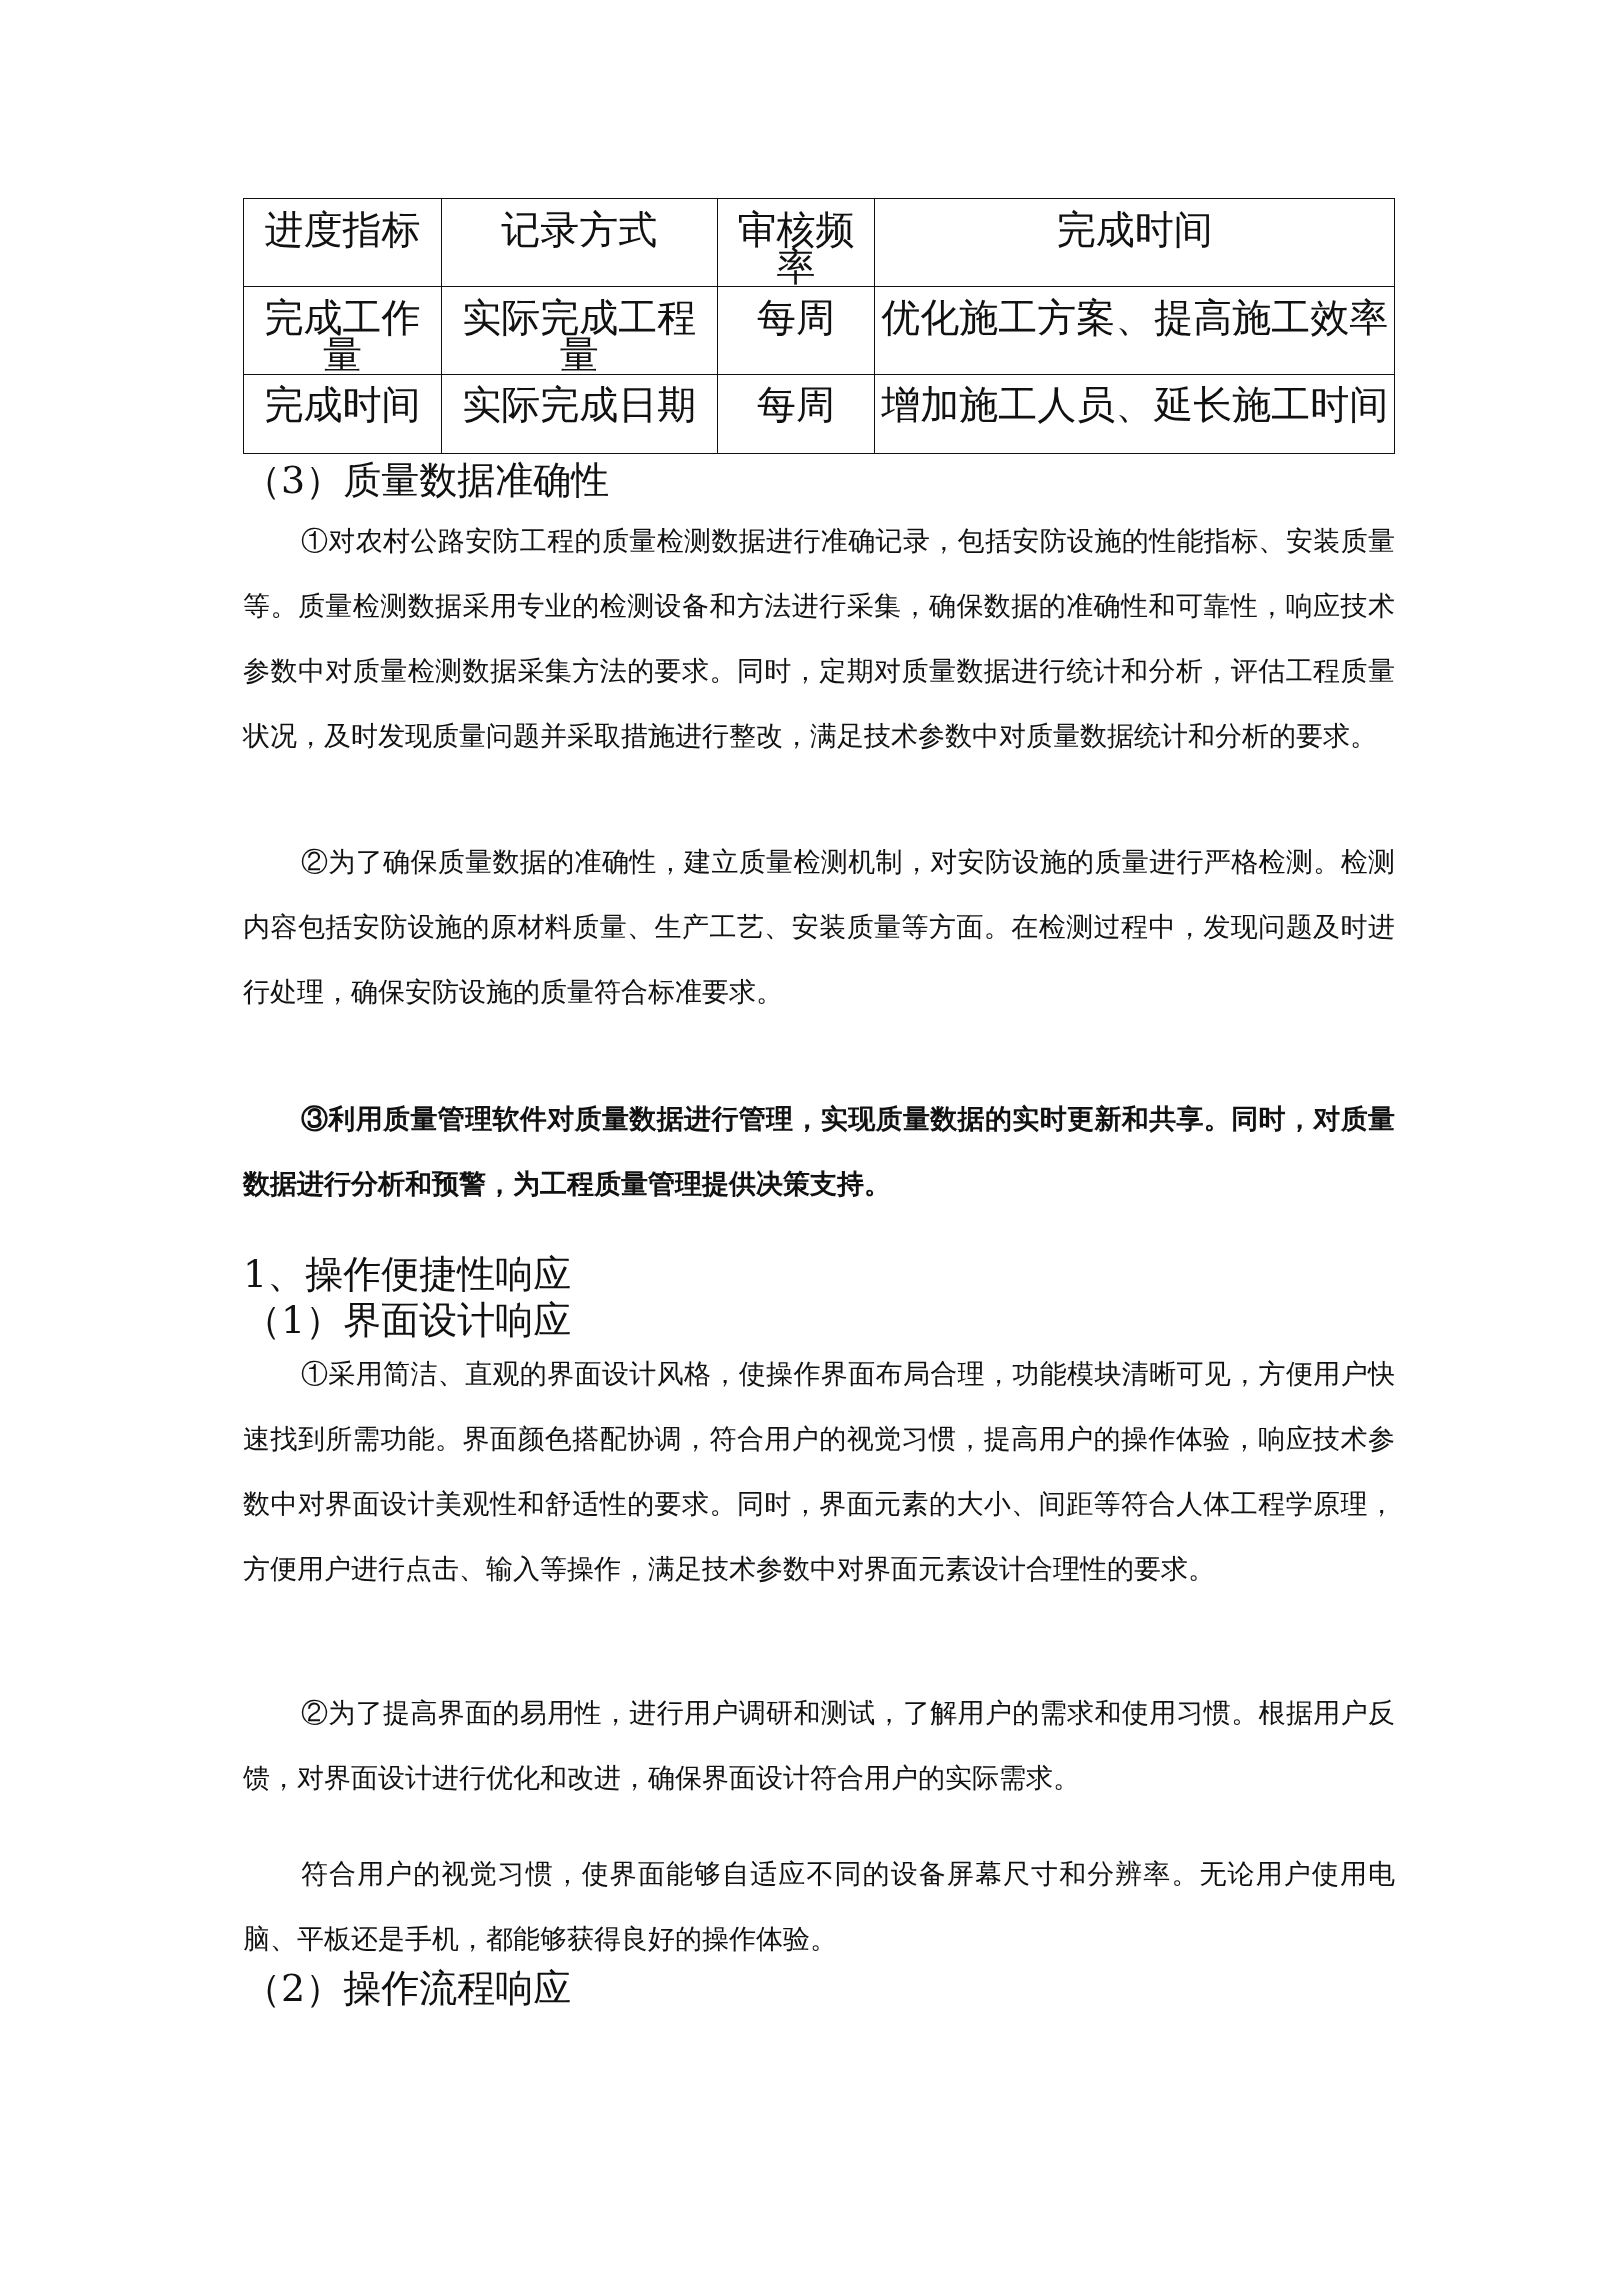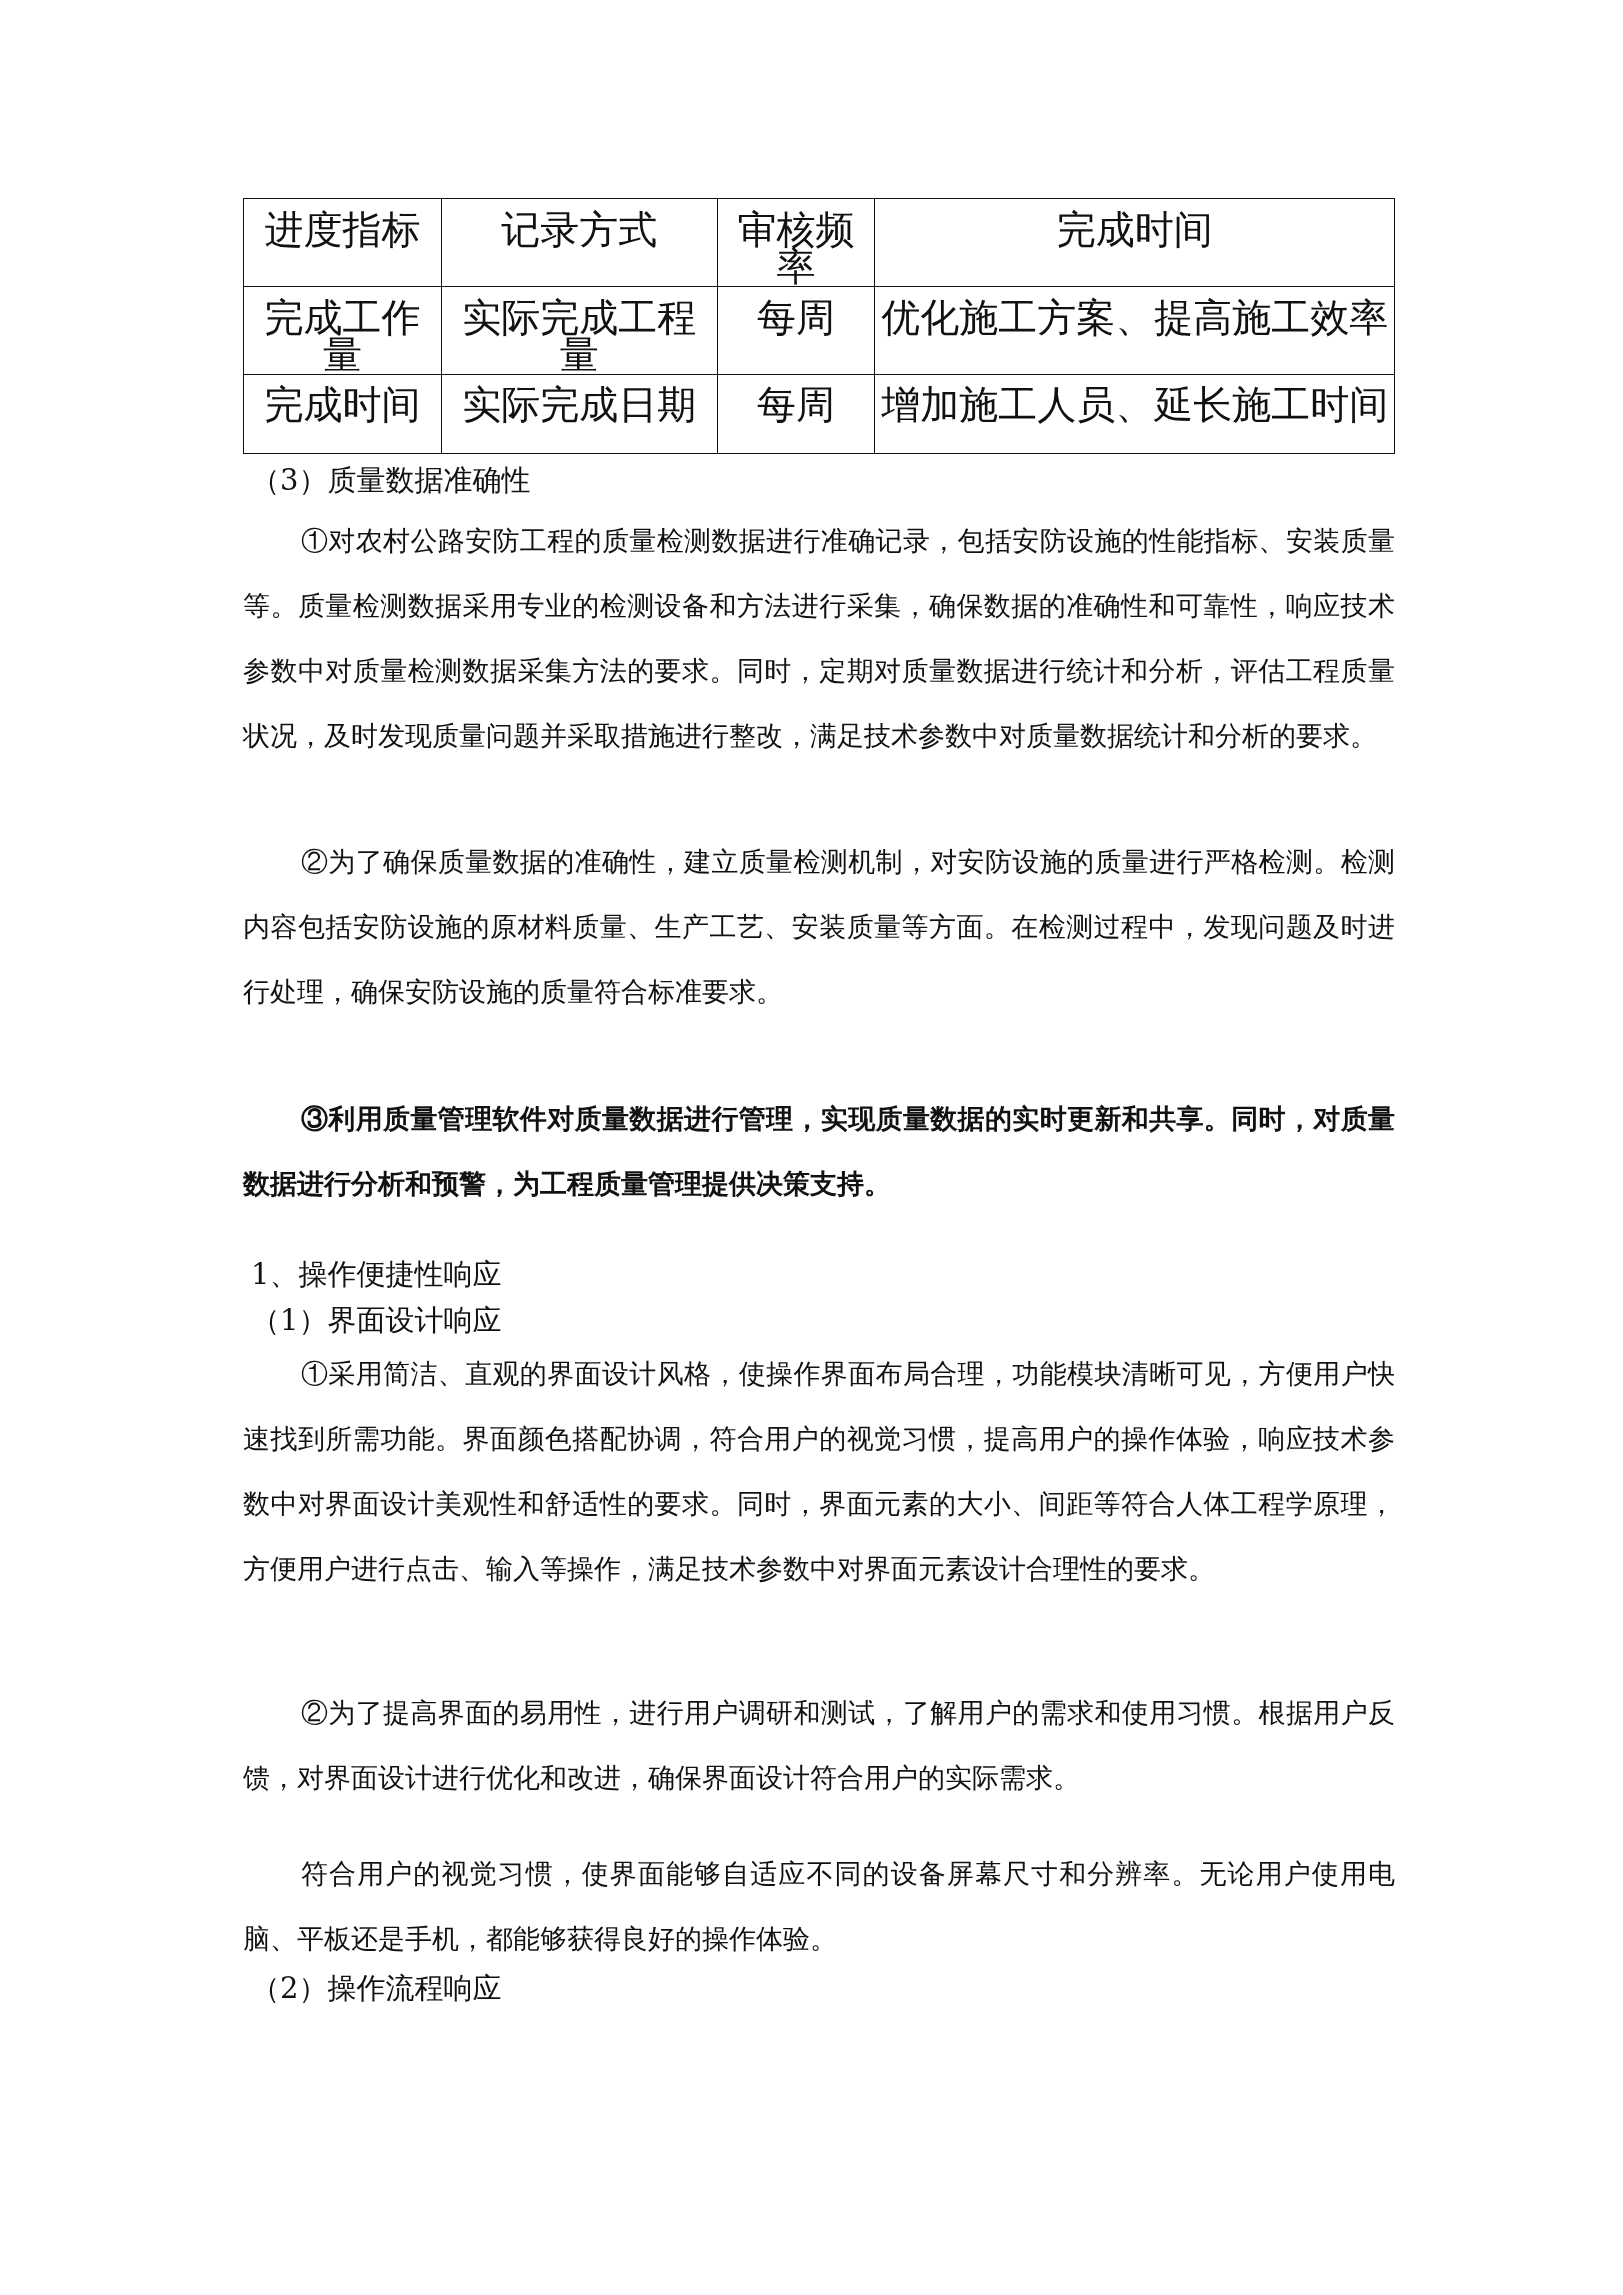--- a/index.html
+++ b/index.html
@@ -3,21 +3,21 @@
 <meta charset="utf-8">
 <style>
   html, body { margin: 0; padding: 0; background: #ffffff; }
   body { width: 1623px; height: 2295px; position: relative; overflow: hidden;
          font-family: "DejaVu Serif", "Liberation Serif", serif; color: #111; }
   .page { position: absolute; left: 243px; top: 0; width: 1152px; }
   table.prog { position: absolute; left: 0; top: 198px; width: 1152px; border-collapse: collapse; }
   table.prog td { border: 1.6px solid #111; height: 79px; text-align: center; vertical-align: top;
                   padding-top: 11.8px; font-size: 39px; line-height: 37px; box-sizing: border-box; }
   .c1 { width: 198px; } .c2 { width: 276px; } .c3 { width: 158px; border-radius: 11px; } .c4 { width: 520px; }
-  .h { position: absolute; left: 8px; font-size: 29px; line-height: 37px; white-space: nowrap; }
+  .h { position: absolute; left: 0; font-size: 38px; line-height: 37px; white-space: nowrap; }
   .para { position: absolute; left: 0; width: 1152px; font-size: 27px; line-height: 65px;
           text-align: justify; text-indent: 58px; }
 </style>
 </head>
 <body>
 
 <div class="page">
   <table class="prog">
     <tbody>
         <tr>

